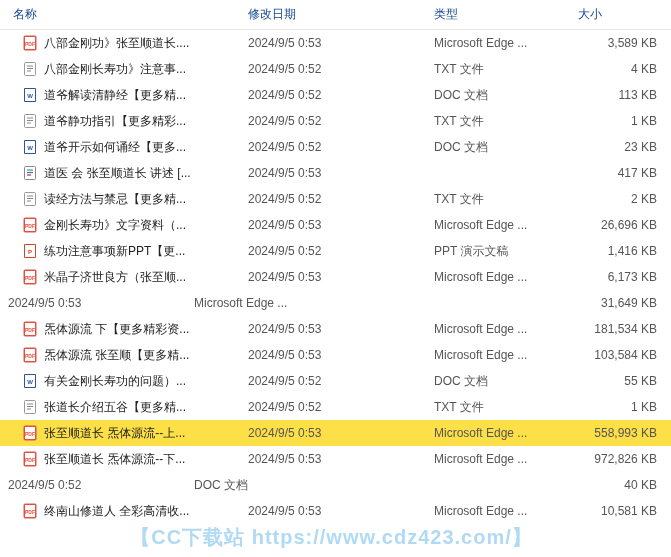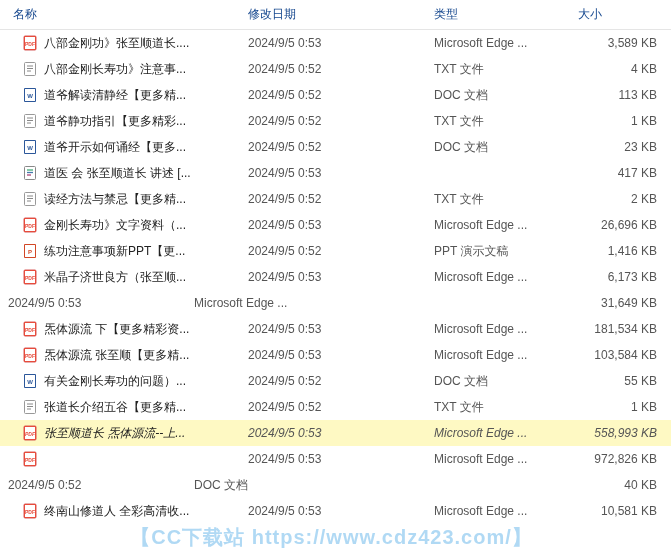--- a/index.html
+++ b/index.html
@@ -28,22 +28,21 @@
   .col-size { flex: 1; padding-right: 28px; text-align: left; }
   .header .col { border-right: 1px solid transparent; height: 100%; display:flex; align-items:center;}
   .rows { }
   .row {
     display: flex;
     align-items: center;
     height: 26px;
     font-size: 12px;
   }
   .row.selected {
-    background: #fef9c3;
-    font-style: italic;
+    background: #fde047;
   }
   .row .name-cell {
     width: 240px;
     display: flex;
     padding-left: 22px;
     overflow: hidden;
     white-space: nowrap;
   }
   .row .date-cell { width: 186px; padding-left: 8px; color: #555; white-space:nowrap; overflow:hidden;}
   .row .type-cell { width: 152px; padding-left: 8px; color: #555; white-space:nowrap; overflow:hidden;}
@@ -331,20 +330,21 @@
     <div class="row">
       <div class="name-cell">
         <span class="icon">
           <svg viewBox="0 0 16 16" width="16" height="16">
             <rect x="2" y="1" width="12" height="14" rx="1" fill="#fff" stroke="#c33" stroke-width="0.8"></rect>
             <rect x="2" y="1" width="12" height="14" rx="1" fill="#e74c3c"></rect>
             <rect x="3" y="2" width="10" height="12" fill="#fff"></rect>
             <text x="8" y="11" font-size="5" text-anchor="middle" fill="#e74c3c" font-weight="bold" font-family="Arial">PDF</text>
           </svg>
         </span>
+        <span class="filename">张至顺道长 炁体源流--下...</span>
       </div>
       <div class="date-cell">2024/9/5 0:53</div>
       <div class="type-cell">Microsoft Edge ...</div>
       <div class="size-cell">972,826 KB</div>
     </div>
     <div class="row">
       <div class="date-cell">2024/9/5 0:52</div>
       <div class="type-cell">DOC 文档</div>
       <div class="size-cell">40 KB</div>
     </div>

